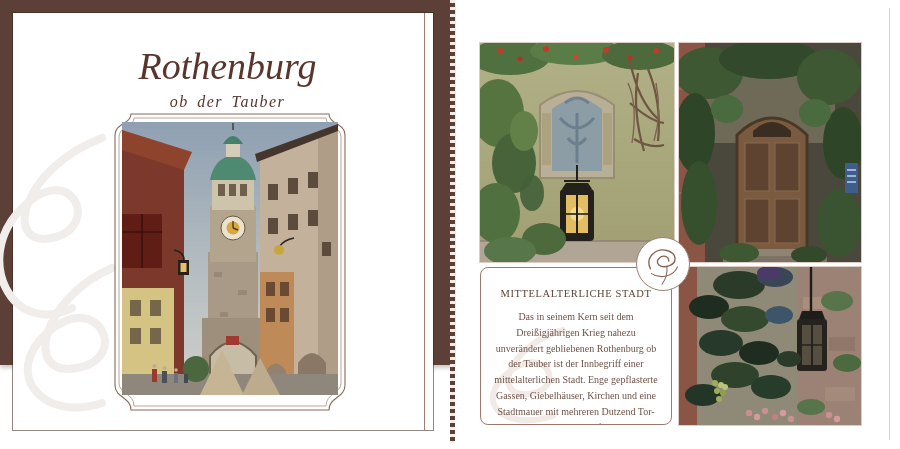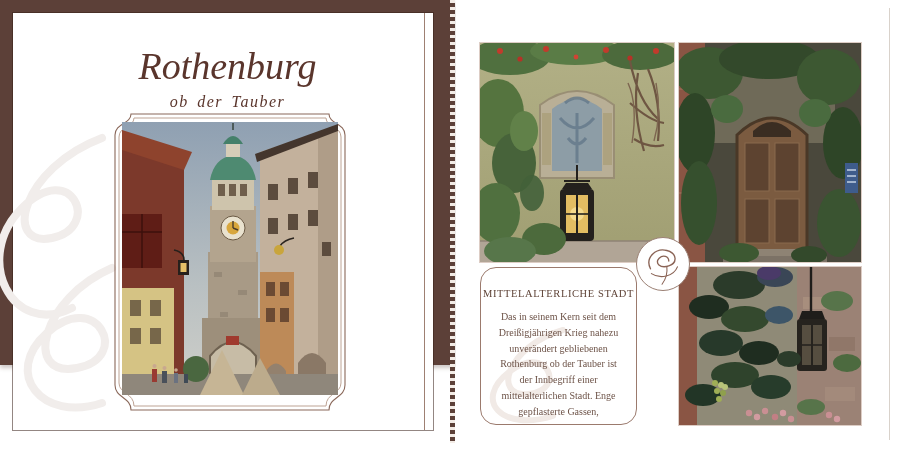--- a/index.html
+++ b/index.html
@@ -29,22 +29,22 @@
   .watermark-left{left:-18px;top:128px;width:170px;height:300px;pointer-events:none;}
 
   
   .right-page{left:456px;top:0;width:444px;height:449px;background:#ffffff;}
   .right-edge-line{left:433px;top:8px;width:1px;height:432px;background:#d9d2cb;}
   .ph{outline:1px solid rgba(170,130,110,.40);}
   .photo-a{left:24px;top:43px;width:194px;height:219px;}
   .photo-b{left:223px;top:43px;width:182px;height:219px;}
   .photo-c{left:223px;top:267px;width:182px;height:158px;}
 
-  .text-box{left:24px;top:267px;width:157px;height:158px;background:#ffffff;
-            border:1px solid #9b7a6d;border-radius:16px;box-sizing:border-box;overflow:hidden;}
+  .text-box{left:24px;top:267px;width:192px;height:158px;background:#ffffff;
+            border:1px solid #9b7a6d;border-radius:8px;box-sizing:border-box;overflow:hidden;}
   .text-box .wm{position:absolute;left:-14px;bottom:-8px;width:140px;height:120px;}
   .tb-heading{position:relative;z-index:1;margin-top:20px;text-align:center;
               font-size:10.5px;letter-spacing:.6px;color:#5f4438;}
   .tb-body{position:relative;z-index:1;margin:10px 13px 0 13px;text-align:center;
            font-size:10px;line-height:1.58;color:#6d5348;}
 
   .medallion{left:180px;top:237px;width:54px;height:54px;background:#ffffff;
              border:1.5px solid #9b8074;border-radius:50%;box-sizing:border-box;}
   .medallion svg{display:block;width:100%;height:100%;}
 </style>

